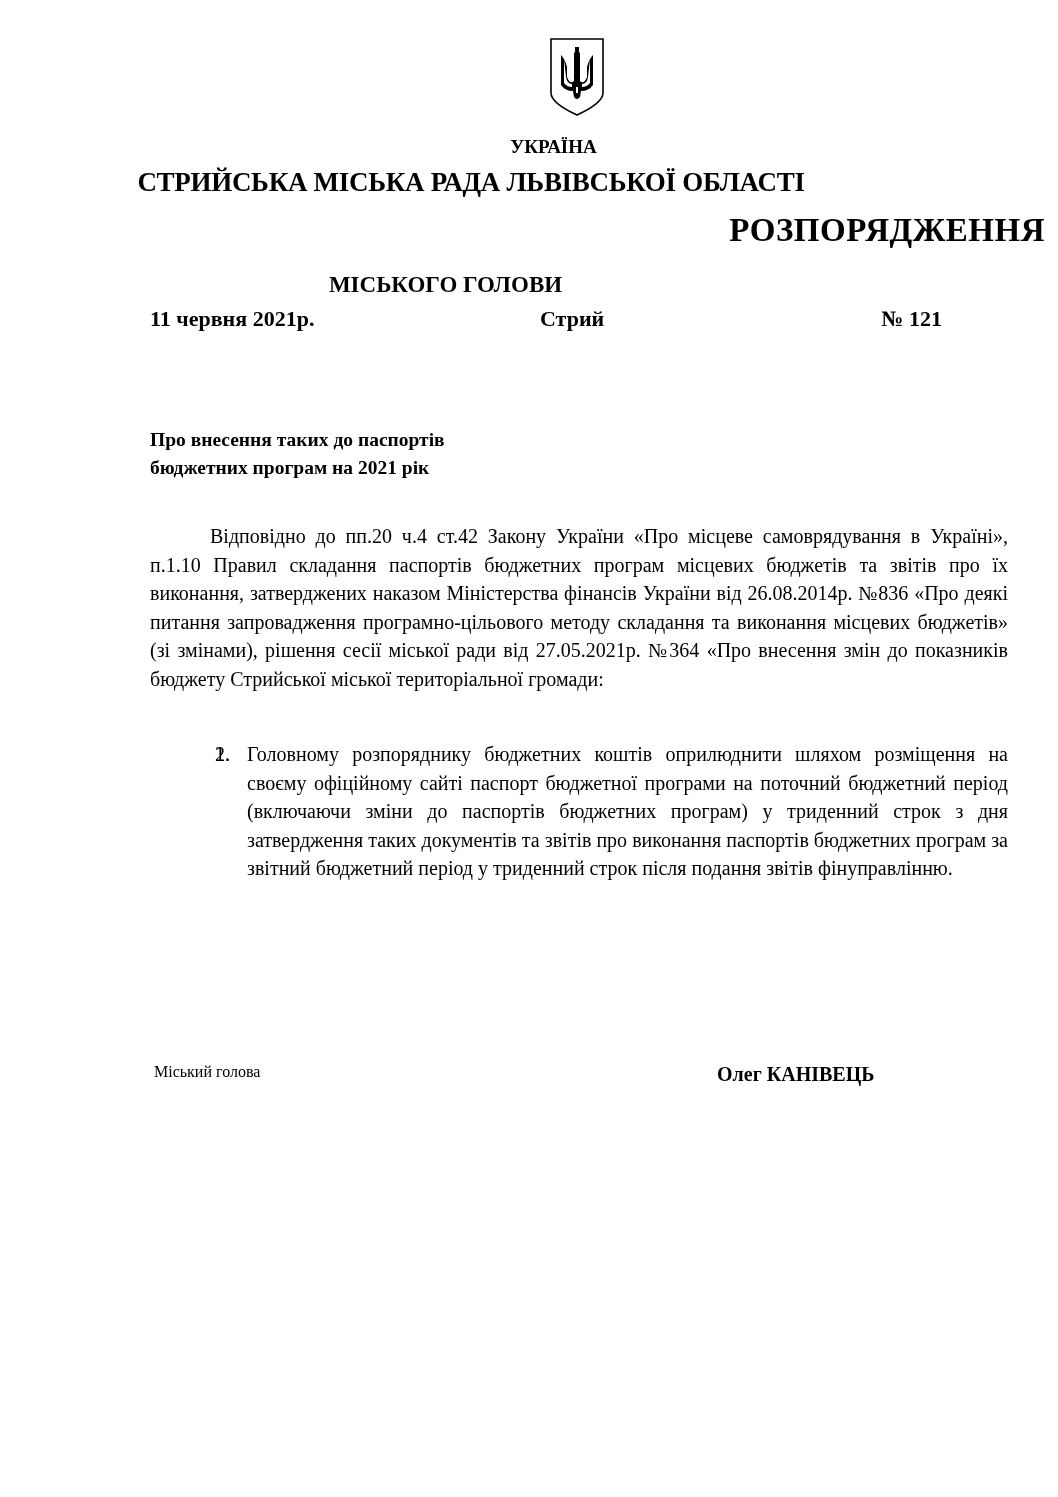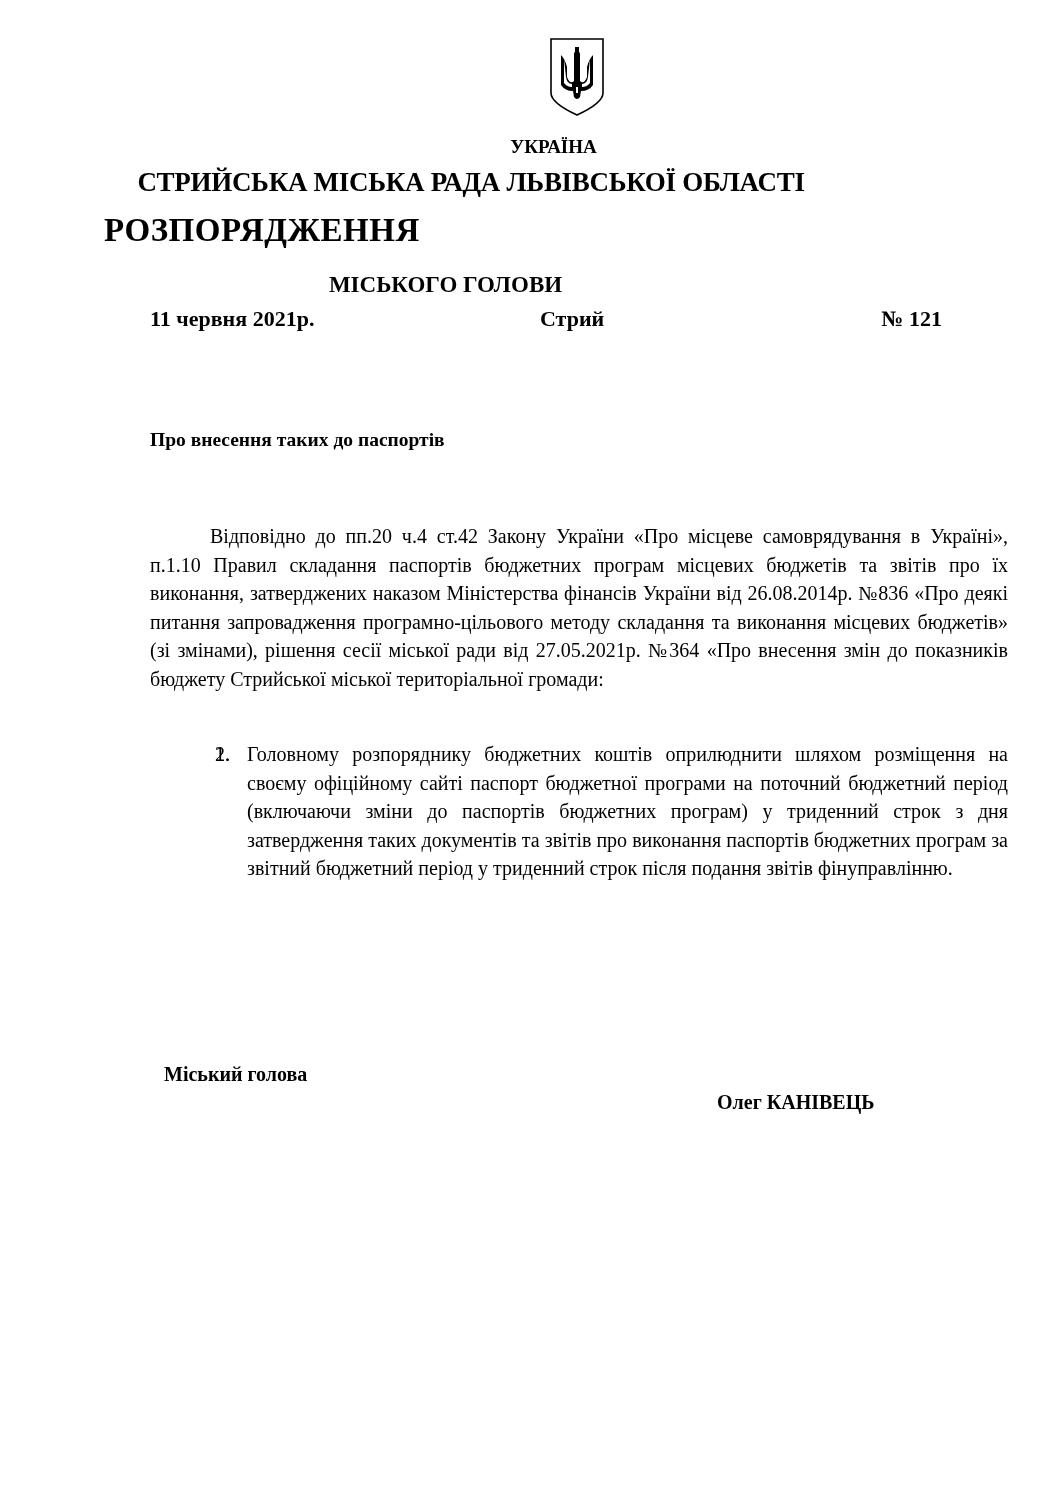--- a/index.html
+++ b/index.html
@@ -41,21 +41,21 @@
       left: 0; width: 838px; top: 167px;
       text-align: center;
       font-weight: bold;
       font-size: 27px;
       padding-left: 104px;
       box-sizing: border-box;
       letter-spacing: -0.3px;
     }
     .doc-type {
       left: 0; width: 1045px; top: 212px;
-      text-align: left;
+      text-align: right;
       font-weight: bold;
       font-size: 33px;
       padding-left: 104px;
       box-sizing: border-box;
       letter-spacing: 0.5px;
     }
     .issuer {
       left: 0; width: 844px; top: 272px;
       text-align: center;
       font-weight: bold;
@@ -108,32 +108,31 @@
       padding-left: 32px;
       text-align: justify;
     }
     .orders .num {
       position: absolute;
       left: 0;
       top: 0;
     }
     .sig-title {
       position: absolute;
-      left: 164px;
+      left: 154px;
       top: 1063px;
-      font-weight: bold;
-      font-size: 20px;
+      font-weight: normal;
+      font-size: 16px;
     }
     .sig-name {
       position: absolute;
       left: 717px;
       top: 1063px;
       font-weight: bold;
       font-size: 20px;
-      margin-top: 28px;
     }
   </style>
 </head>
 <body>
 
 <div class="page">
 
   <svg class="emblem" viewBox="0 0 56 80" xmlns="http://www.w3.org/2000/svg">
     <path d="M2 2 H54 V56 Q54 66 28 78 Q2 66 2 56 Z" fill="#fff" stroke="#000" stroke-width="1.6"></path>
     <path d="M26 10 h4 v8 h-4 z" fill="#000"></path>
@@ -149,20 +148,21 @@
   <div class="abs issuer">МІСЬКОГО ГОЛОВИ</div>
 
   <div class="meta-row">
     <span>11 червня 2021р.</span>
     <span class="place">Стрий</span>
     <span>№ 121</span>
   </div>
 
   <div class="subject">
     <div>Про внесення таких до паспортів</div>
+    <div>бюджетних програм на 2021 рік</div>
   </div>
 
   <p class="body-para" style="margin:0">Відповідно до пп.20 ч.4 ст.42 Закону України «Про місцеве самоврядування в Україні», п.1.10 Правил складання паспортів бюджетних програм місцевих бюджетів та звітів про їх виконання, затверджених наказом Міністерства фінансів України від 26.08.2014р. №836 «Про деякі питання запровадження програмно-цільового методу складання та виконання місцевих бюджетів» (зі змінами), рішення сесії міської ради від 27.05.2021р. №364 «Про внесення змін до показників бюджету Стрийської міської територіальної громади:</p>
 
   <ol class="orders">
     <li>
       <span class="num">1.</span>
     </li>
     <li>
       <span class="num">2.</span>

